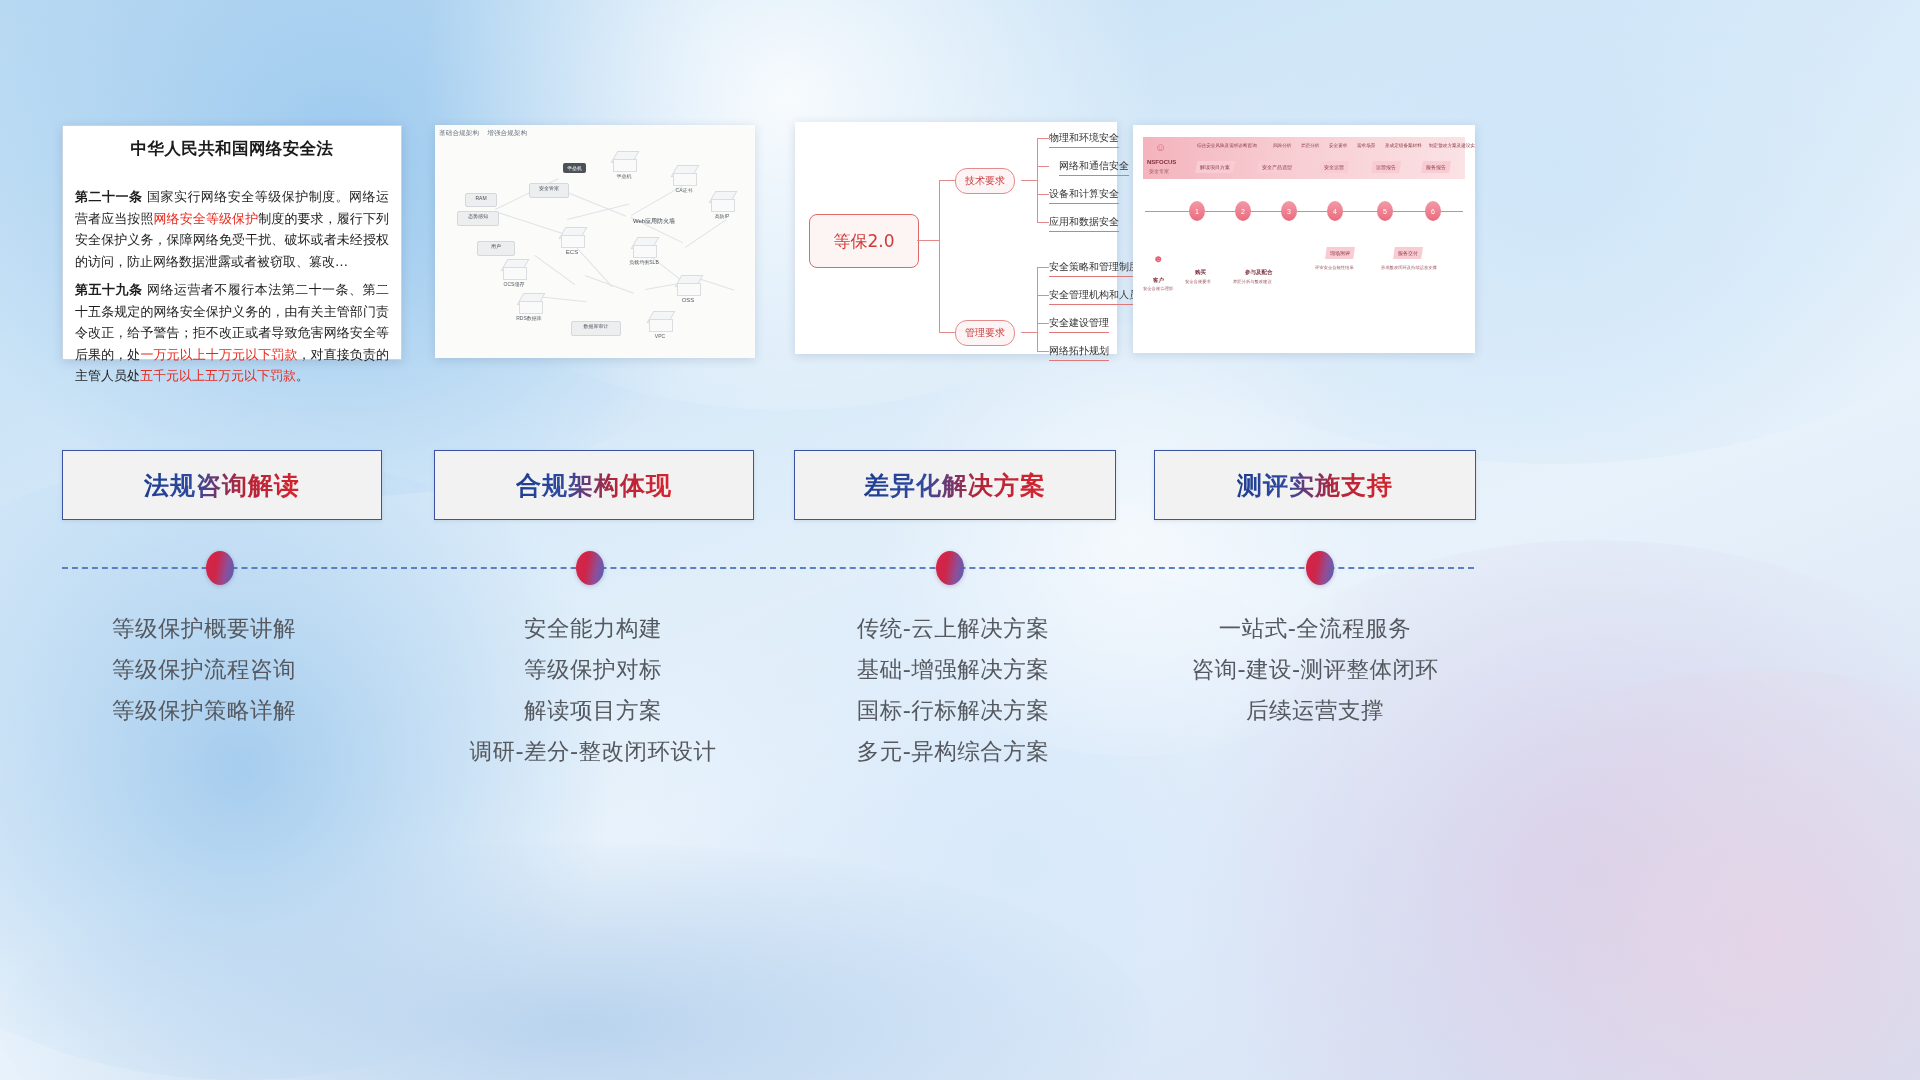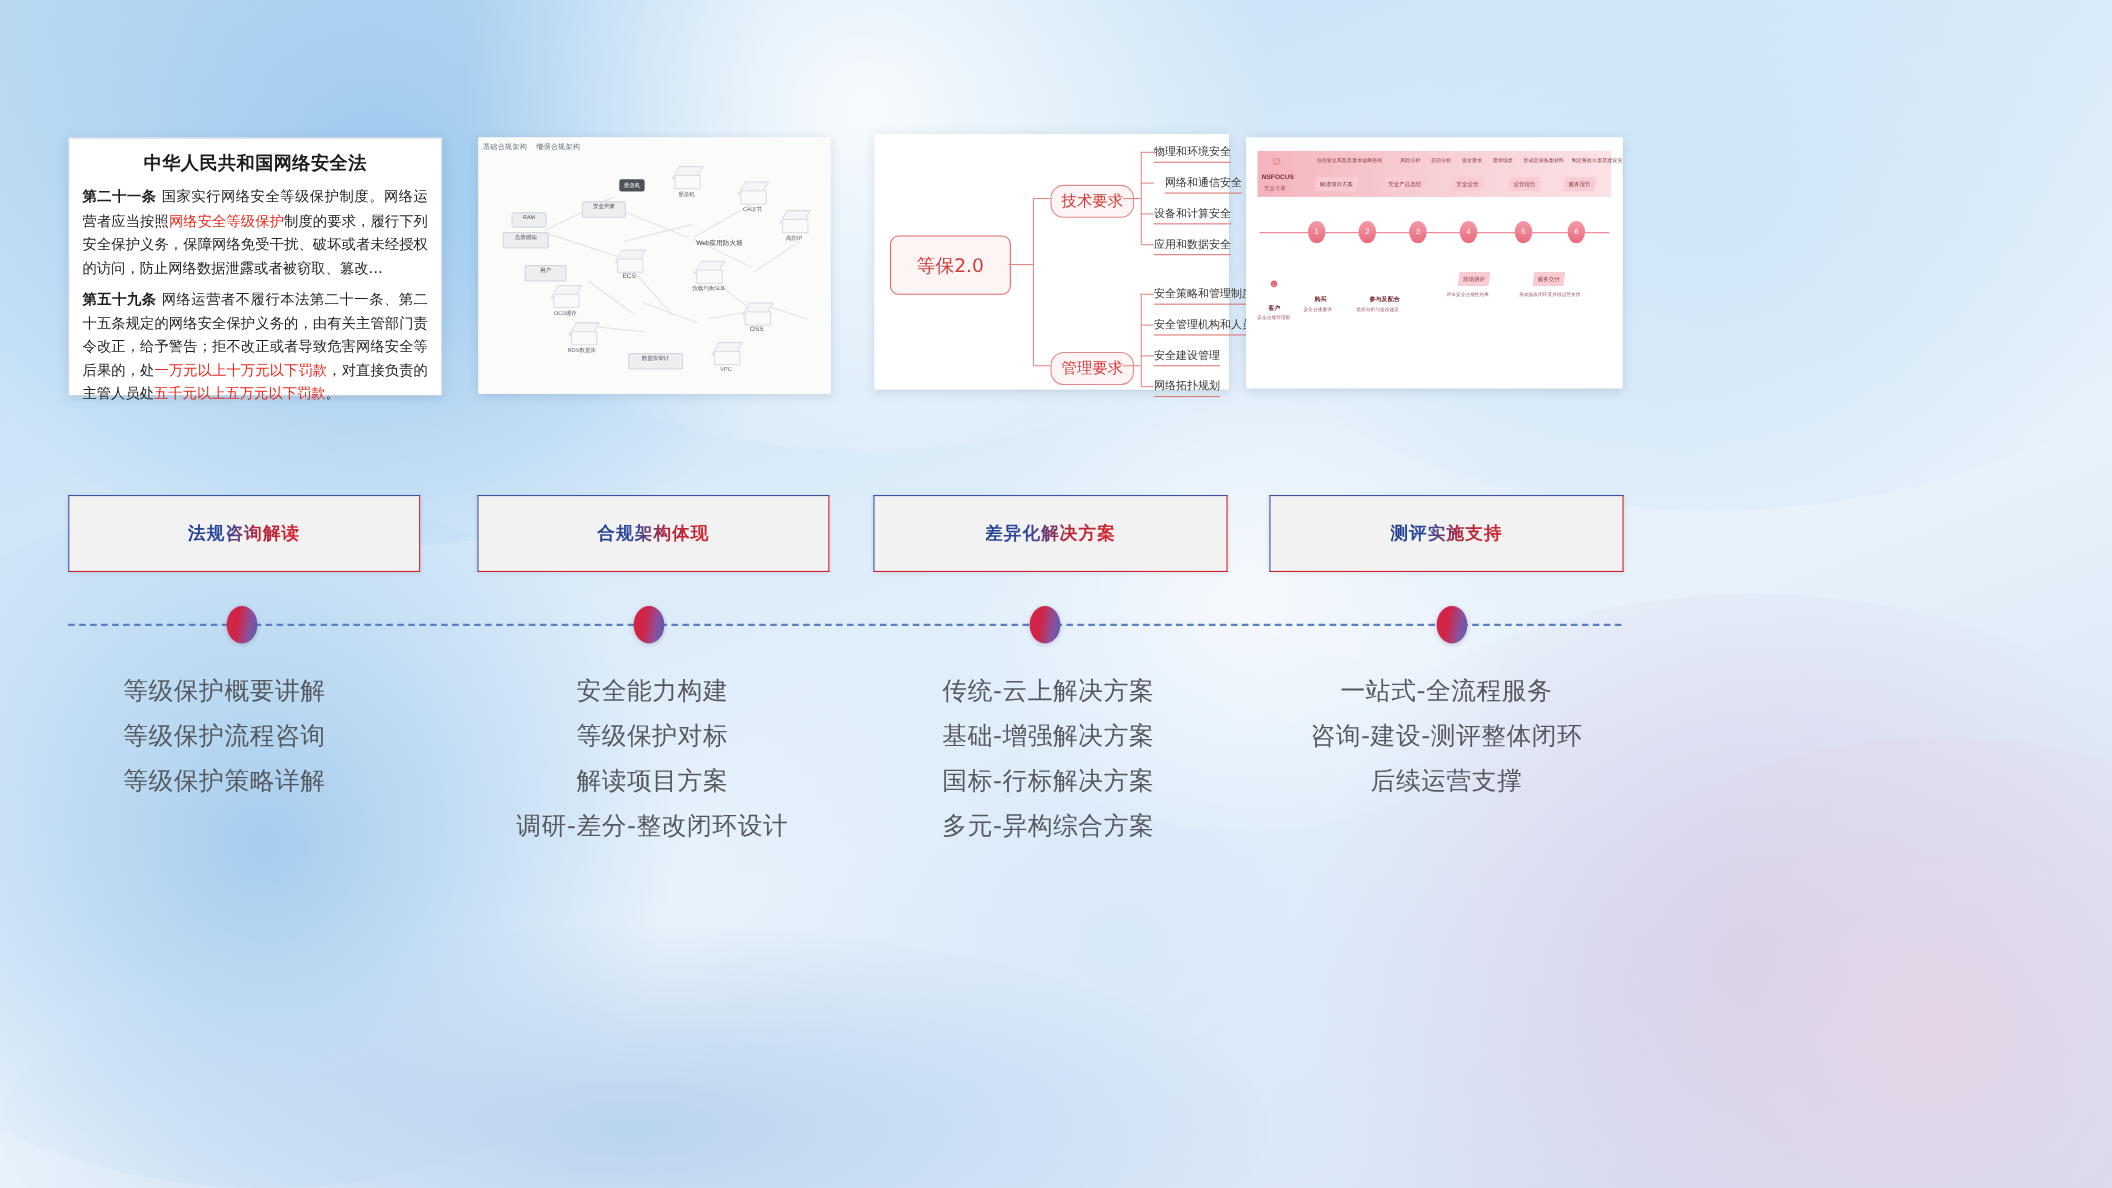--- a/index.html
+++ b/index.html
@@ -27,21 +27,21 @@
 
   
   .card{position:absolute;background:#fff;box-shadow:0 2px 9px rgba(40,70,110,.17);}
   .card-1{left:62px;top:125px;width:338px;height:233px;border:1px solid #c9d4e2;}
   .card-2{left:435px;top:125px;width:320px;height:233px;}
   .card-3{left:795px;top:122px;width:322px;height:232px;}
   .card-4{left:1133px;top:125px;width:342px;height:228px;}
 
   
   .law-title{text-align:center;font-size:16.5px;font-weight:bold;color:#1b1b1b;
-    margin:12px 0 9px;letter-spacing:.4px;font-family:"DejaVu Sans",sans-serif;}
+    margin:12px 0 26px;letter-spacing:.4px;font-family:"DejaVu Sans",sans-serif;}
   .law-body{padding:0 12px;font-size:13px;line-height:21.5px;color:#1d1d1d;
     font-family:"DejaVu Sans",sans-serif;text-align:justify;}
   .law-body p{margin:0 0 7px;}
   .law-body b{font-weight:bold;}
   .law-red{color:#e8271c;}
 
   
   .arch{position:relative;width:100%;height:100%;background:#fbfbfa;overflow:hidden;}
   .arch-hdr{position:absolute;left:4px;top:4px;font-size:6.5px;color:#6a7480;letter-spacing:.2px;}
   .arch-hdr span{margin-right:8px;}
@@ -57,21 +57,21 @@
   .clabel{position:absolute;font-size:5px;color:#555c64;white-space:nowrap;text-align:center;}
   .arch-line{position:absolute;background:#dfe3e7;height:1px;transform-origin:0 0;}
 
   
   .mind{position:relative;width:100%;height:100%;background:#fff;}
   .mroot{position:absolute;left:14px;top:92px;width:108px;height:52px;
     border:1.6px solid #e06a6a;border-radius:8px;background:#fdf4f4;
     display:flex;align-items:center;justify-content:center;
     font-size:17px;color:#cf3a3a;font-family:"DejaVu Sans",sans-serif;}
   .mbranch{position:absolute;border:1px solid #e58a8a;border-radius:12px;background:#fdf5f5;
-    font-size:14px;color:#cf3a3a;padding:5px 9px;font-family:"DejaVu Sans",sans-serif;white-space:nowrap;}
+    font-size:10px;color:#cf3a3a;padding:5px 9px;font-family:"DejaVu Sans",sans-serif;white-space:nowrap;}
   .mleaf{position:absolute;font-size:10px;color:#333;white-space:nowrap;
     font-family:"DejaVu Sans",sans-serif;padding-bottom:2px;border-bottom:1.4px solid #e07878;}
   .mcon{position:absolute;border-left:1.3px solid #e58a8a;border-top:1.3px solid #e58a8a;}
   .mline{position:absolute;height:1.3px;background:#e58a8a;}
 
   
   .road{position:relative;width:100%;height:100%;background:#fff;overflow:hidden;}
   .rband{position:absolute;left:10px;top:12px;width:322px;height:42px;
     background:linear-gradient(90deg,#f4b3bd 0%,#f7cdd2 45%,#fbe2e5 100%);
     clip-path:polygon(0 0,100% 0,100% 100%,0 100%);}
@@ -85,21 +85,21 @@
     padding:3px 5px;white-space:nowrap;
     clip-path:polygon(6% 0,100% 0,94% 100%,0 100%);}
   .rsmall{position:absolute;font-size:4.3px;color:#9c5a64;white-space:nowrap;}
   .ricon{position:absolute;font-size:11px;color:#e2606f;}
 
   
   .btn{position:absolute;top:450px;height:68px;background:#f2f2f2;
     border:1.6px solid #d31f2b;border-top:1.6px solid #3a52a0;border-left:1.6px solid #3a52a0;
     display:flex;align-items:center;justify-content:center;
     box-shadow:0 1px 4px rgba(50,70,110,.12);}
-  .btn-label{font-size:16px;font-weight:bold;letter-spacing:1px;
+  .btn-label{font-size:25px;font-weight:bold;letter-spacing:1px;
     font-family:"DejaVu Sans",sans-serif;
     background:linear-gradient(95deg,#1d3d8f 0%,#2f4aa0 32%,#b2253a 62%,#d6252f 100%);
     -webkit-background-clip:text;background-clip:text;color:transparent;}
   .btn-1{left:62px;width:318px;}
   .btn-2{left:434px;width:318px;}
   .btn-3{left:794px;width:320px;}
   .btn-4{left:1154px;width:320px;}
 
   
   .tl-line{position:absolute;left:62px;top:567px;width:1412px;height:0;

